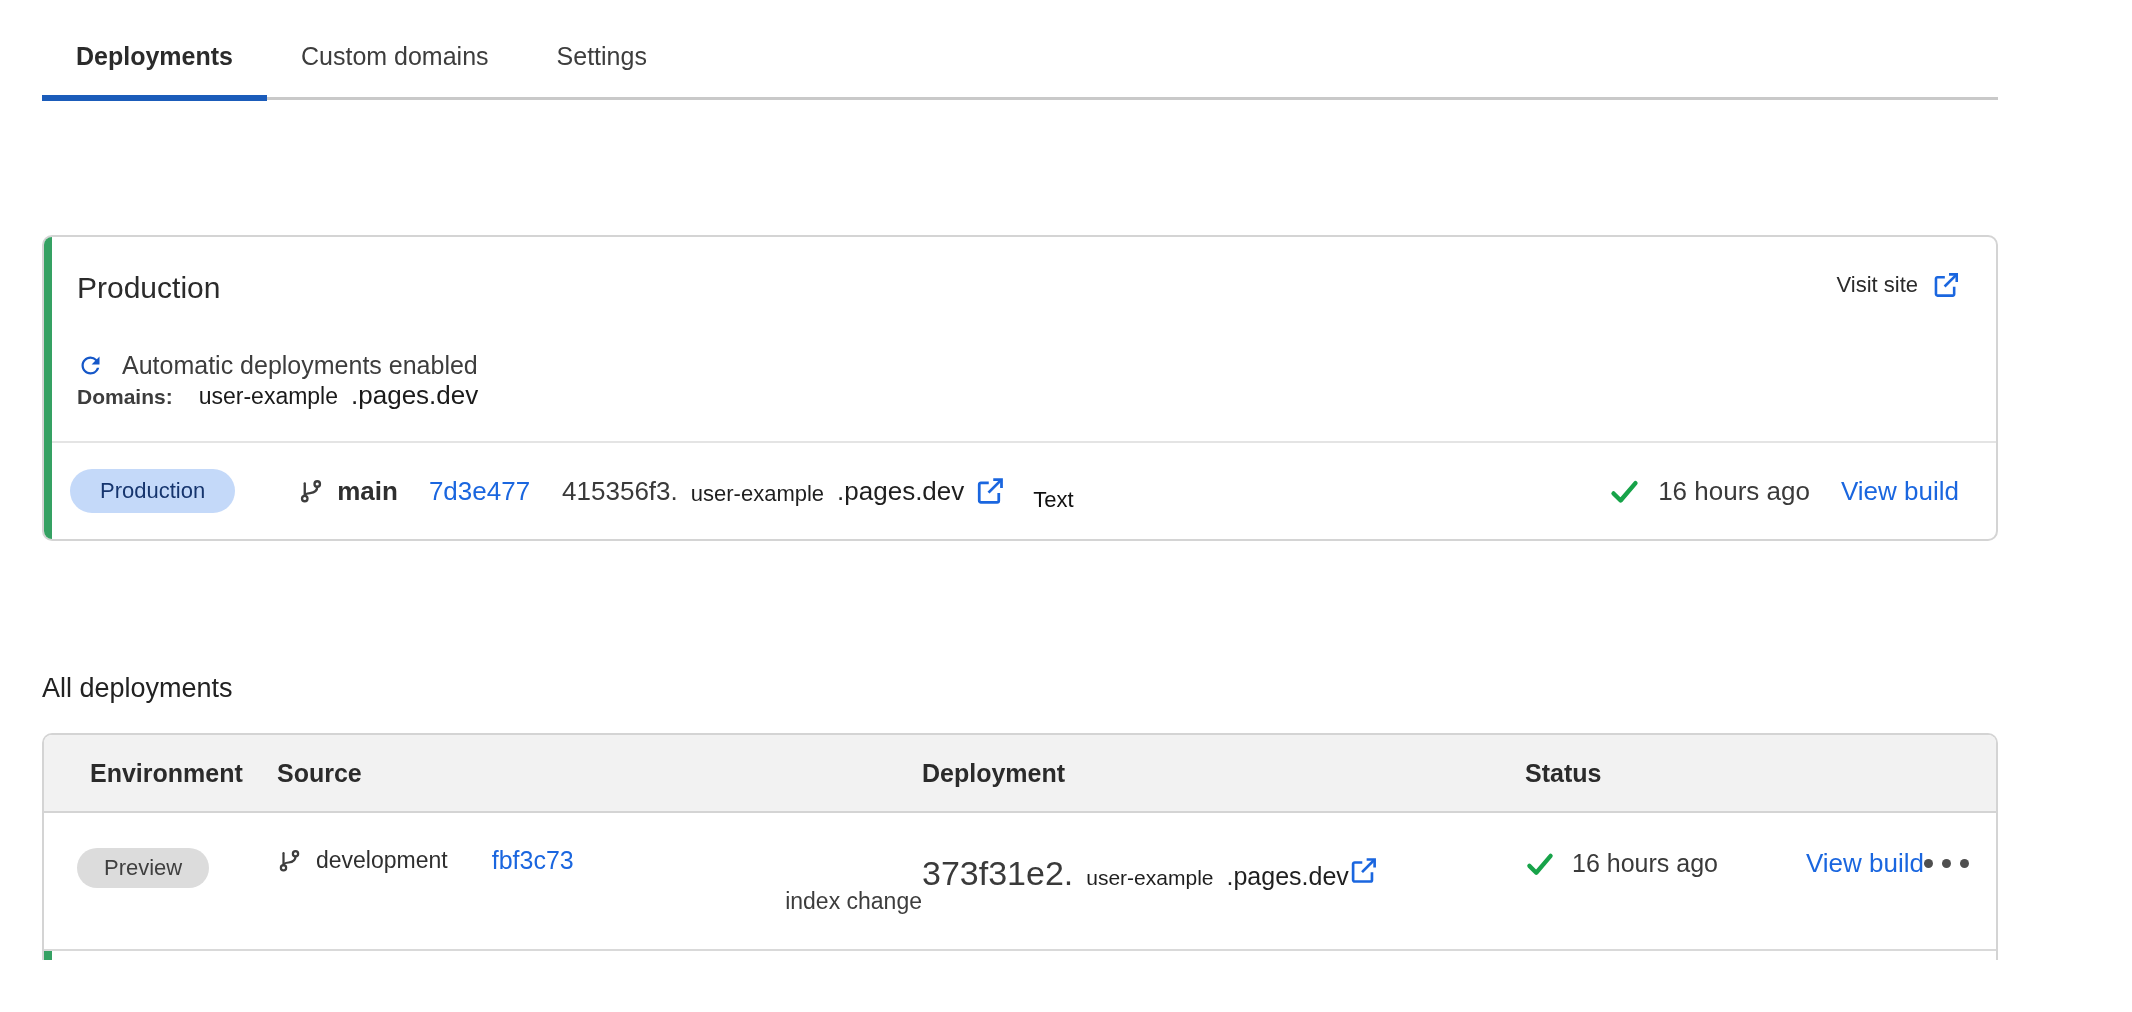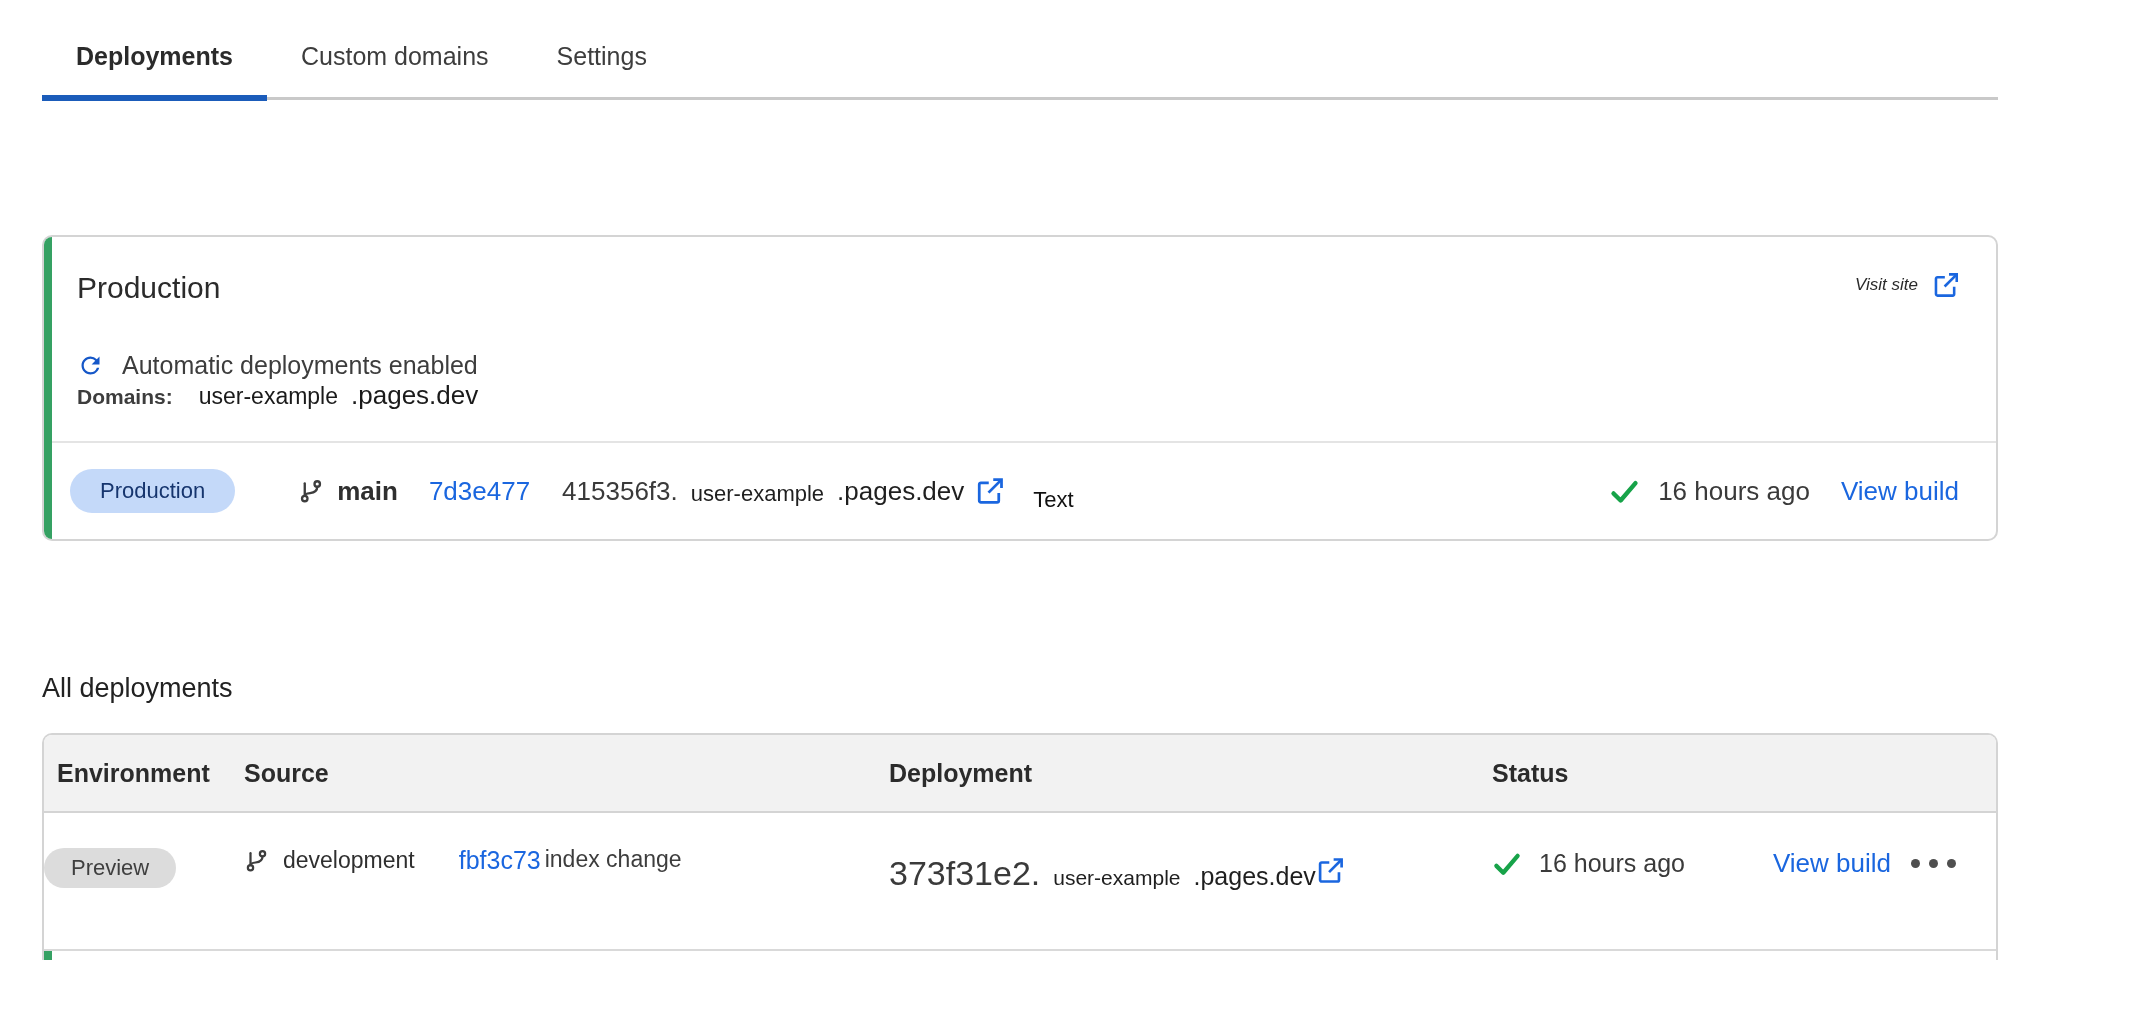--- a/index.html
+++ b/index.html
@@ -22,22 +22,22 @@
        border-bottom:6px solid transparent;margin-bottom:-4px;white-space:nowrap;}
   .tab.active{color:var(--text-dark);font-weight:700;border-bottom-color:var(--tab-blue);}
 
   
   .card{position:relative;margin-top:135px;border:2px solid var(--border);border-radius:10px;
         background:#fff;overflow:hidden;}
   .card-accent{position:absolute;left:0;top:0;bottom:0;width:8px;background:var(--green-accent);z-index:2;}
   .card-top{padding:34px 36px 0 33px;}
   .card-title-row{display:flex;justify-content:space-between;align-items:flex-start;}
   .card-title{font-size:30px;font-weight:500;color:var(--text-dark);}
-  .visit-site{display:flex;align-items:center;gap:14px;font-size:17px;font-weight:500;
-              color:var(--text-dark);cursor:pointer;font-style:italic;}
+  .visit-site{display:flex;align-items:center;gap:14px;font-size:22px;font-weight:500;
+              color:var(--text-dark);cursor:pointer;}
   .auto-row{display:flex;align-items:center;gap:18px;margin-top:46px;font-size:25px;color:var(--text-mid);}
   .domains-row{display:flex;align-items:baseline;padding-bottom:30px;}
   .domains-label{font-size:21px;font-weight:700;color:var(--text-mid);}
   .domain-name{font-size:23px;color:#1a1a1a;margin-left:26px;}
   .domain-suffix{font-size:26px;color:#1a1a1a;margin-left:13px;}
 
   .prod-row{display:flex;align-items:center;height:98px;border-top:2px solid var(--divider);
             padding:0 37px 0 26px;}
   .badge{display:inline-flex;align-items:center;justify-content:center;border-radius:999px;
          font-size:22px;white-space:nowrap;}
@@ -56,28 +56,28 @@
   .annotation{font-size:22px;color:#111;margin-left:28px;transform:translateY(9px);}
   .status-group{display:flex;align-items:center;margin-left:auto;}
   .status-time{font-size:26px;color:var(--text-body);margin-left:18px;white-space:nowrap;}
   .view-build{font-size:26px;color:var(--link-blue);cursor:pointer;white-space:nowrap;}
   .prod-row .view-build{margin-left:31px;}
 
   
   .section-title{margin-top:132px;font-size:27px;font-weight:500;color:#222;}
   .table{margin-top:29px;border:2px solid var(--border);border-bottom:none;
          border-radius:10px 10px 0 0;overflow:hidden;background:#fff;}
-  .trow{display:grid;grid-template-columns:200px 645px 603px 1fr;align-items:start;}
+  .trow{display:grid;grid-template-columns:200px 645px 603px 1fr;padding-left:33px;align-items:start;}
   .thead{background:var(--header-bg);height:78px;border-bottom:2px solid var(--border);
          align-items:center;}
   .th{font-size:25px;font-weight:700;color:var(--text-dark);}
   .th-env{padding-left:13px;}
   .tbody-row{height:138px;border-bottom:2px solid #d9d9d9;padding-top:33px;}
   .cell-env{padding-top:2px;}
-  .cell-source{display:flex;flex-direction:row;gap:4px;}
+  .cell-source{display:flex;flex-direction:column;gap:13px;text-align:right;}
   .source-line{display:flex;align-items:center;}
   .source-branch{font-size:23px;color:#2f2f2f;margin-left:14px;}
   .cell-source .commit-link{font-size:25px;margin-left:44px;}
   .commit-msg{font-size:23px;color:var(--text-mid);}
   .cell-dep{display:flex;align-items:baseline;padding-top:8px;}
   .cell-dep .dep-id{font-size:34px;}
   .cell-dep .dep-domain{font-size:21px;}
   .cell-dep .dep-suffix{font-size:25px;}
   .cell-status{display:flex;align-items:center;padding-top:2px;}
   .cell-status .status-time{font-size:25px;margin-left:17px;}

